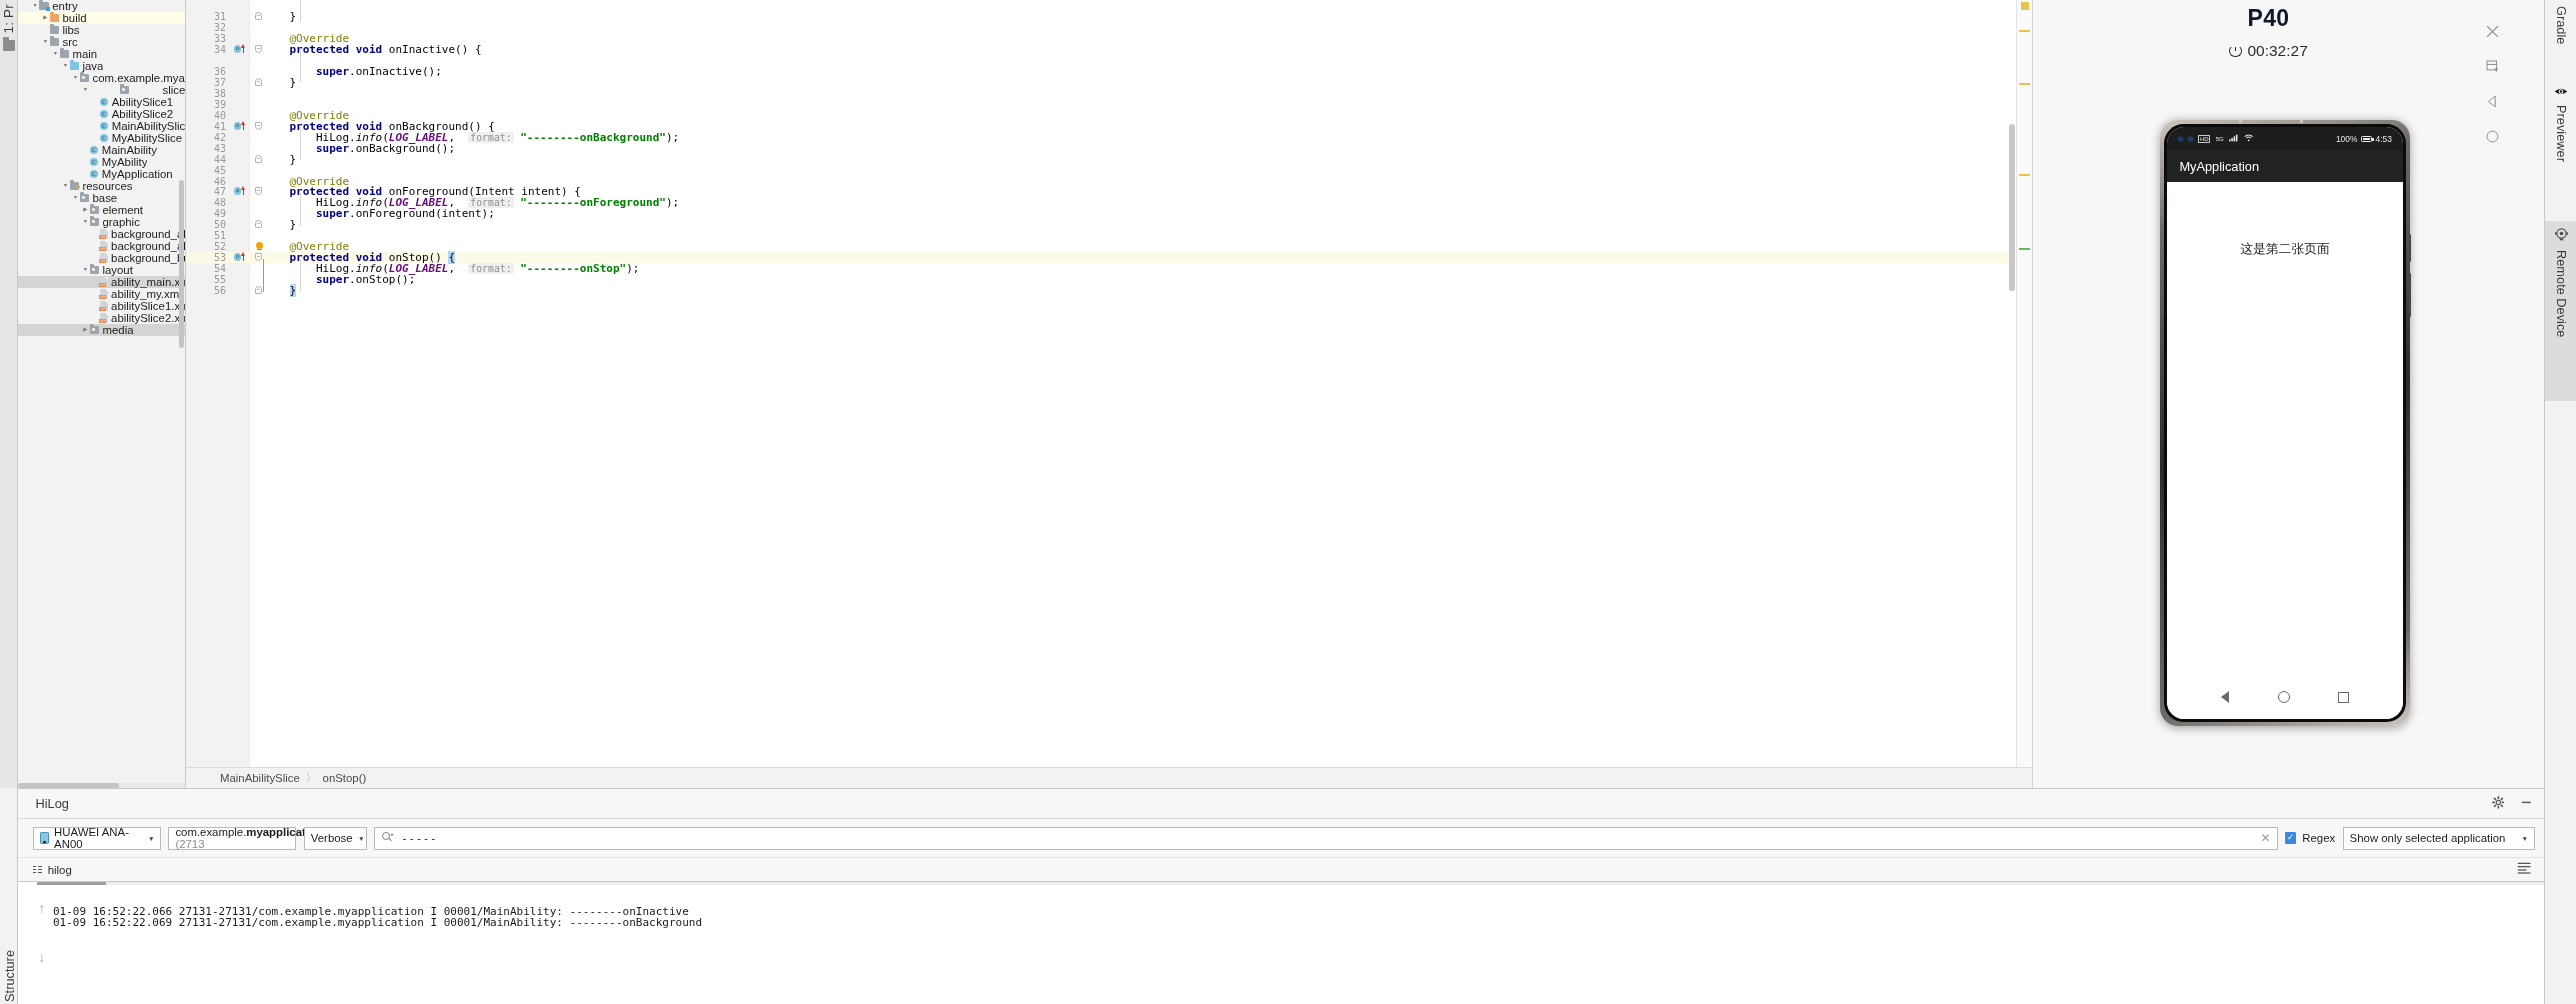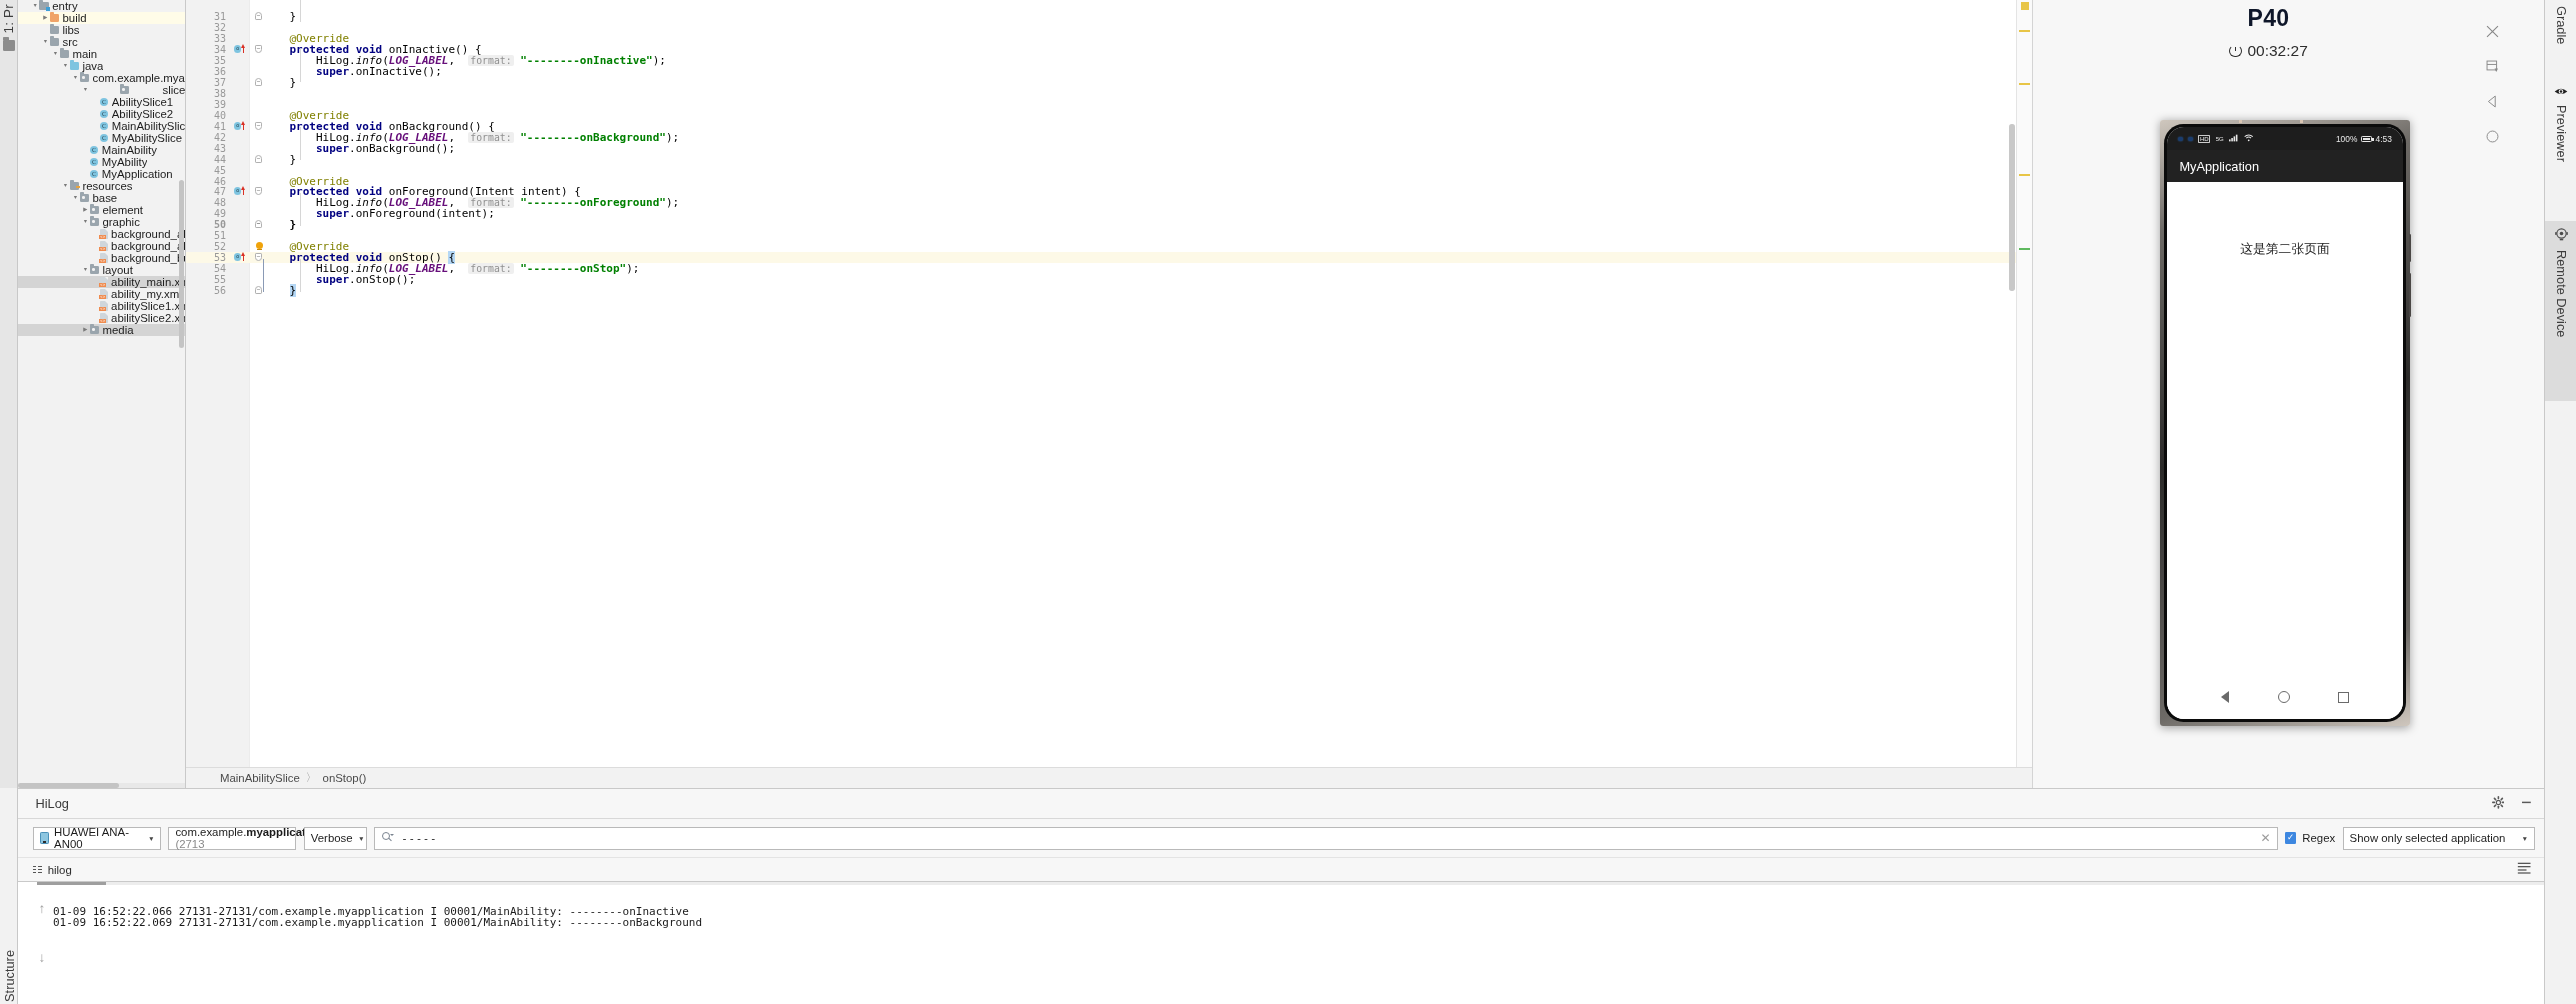--- a/index.html
+++ b/index.html
@@ -205,21 +205,21 @@
   .timer-ico:after {
     content:""; position:absolute; left:5.4px; top:2.7px; width:1.1px; height:4px; background:#2d2d2d;
   }
   .prev-tools { position:absolute; right:38px; top:13.5px; width:27px; }
   .ptool { width:27px; height:35px; display:flex; align-items:center; justify-content:center; cursor:pointer; }
   .ptool svg { display:block; }
 
   
   .phone {
     position:absolute; left:127px; top:120px; width:250px; height:606px;
-    border-radius:3px; padding:4px;
+    border-radius:18px; padding:4px;
     background: linear-gradient(160deg,#cfc7be 0%, #6d6a66 16%, #2b2a29 50%, #6d6a66 86%, #cfc7be 100%);
     box-shadow: 0 1.3px 9.4px rgba(0,0,0,.35);
   }
   .phone-inner {
     position:absolute; inset:4px; border-radius:19.5px; background:#0b0b0b; overflow:hidden;
   }
   .phone-screen { position:absolute; inset:3.4px; border-radius:17px; background:#fff; overflow:hidden; }
   .statusbar {
     position:relative; height:23px; background:#1d1d1d; color:#e8e8e8;
     display:flex; align-items:center; font-size:8px; padding:0 10.8px;
@@ -523,24 +523,20 @@
           <span class="gm-override" style="top: 0.7px;">
             <span class="dot">o</span>
             <span class="arr"></span>
             <span class="arrstem"></span>
           </span>
           <span class="fold down" style="top: 0.7px;">
             <span>−</span>
           </span>
           <span class="ln-code">    <span class="kw">protected</span> <span class="kw">void</span> onInactive() {</span>
         </div>
-        <div class="ln-row" style="top: 55px;">
-          <span class="ln-num">35</span>
-          <span class="ln-code">        HiLog.<span class="mth">info</span>(<span class="fld">LOG_LABEL</span>,  <span class="hintbox">format:</span> <span class="str">"--------onInactive"</span>);</span>
-        </div>
         <div class="ln-row" style="top: 66px;">
           <span class="ln-num">36</span>
           <span class="ln-code">        <span class="kw">super</span>.onInactive();</span>
         </div>
         <div class="ln-row" style="top: 77px;">
           <span class="ln-num">37</span>
           <span class="fold up" style="top: 0.7px;">
             <span>−</span>
           </span>
           <span class="ln-code">    }</span>
@@ -605,21 +601,21 @@
           <span class="ln-code">    <span class="kw">protected</span> <span class="kw">void</span> onForeground(Intent intent) {</span>
         </div>
         <div class="ln-row" style="top: 197px;">
           <span class="ln-num">48</span>
           <span class="ln-code">        HiLog.<span class="mth">info</span>(<span class="fld">LOG_LABEL</span>,  <span class="hintbox">format:</span> <span class="str">"--------onForeground"</span>);</span>
         </div>
         <div class="ln-row" style="top: 208px;">
           <span class="ln-num">49</span>
           <span class="ln-code">        <span class="kw">super</span>.onForeground(intent);</span>
         </div>
-        <div class="ln-row" style="top: 219px; font-weight: bold;">
+        <div class="ln-row" style="top: 219px;">
           <span class="ln-num">50</span>
           <span class="fold up" style="top: 0.7px;">
             <span>−</span>
           </span>
           <span class="ln-code">    }</span>
         </div>
         <div class="ln-row" style="top: 230px;">
           <span class="ln-num">51</span>
           <span class="ln-code"></span>
         </div>

